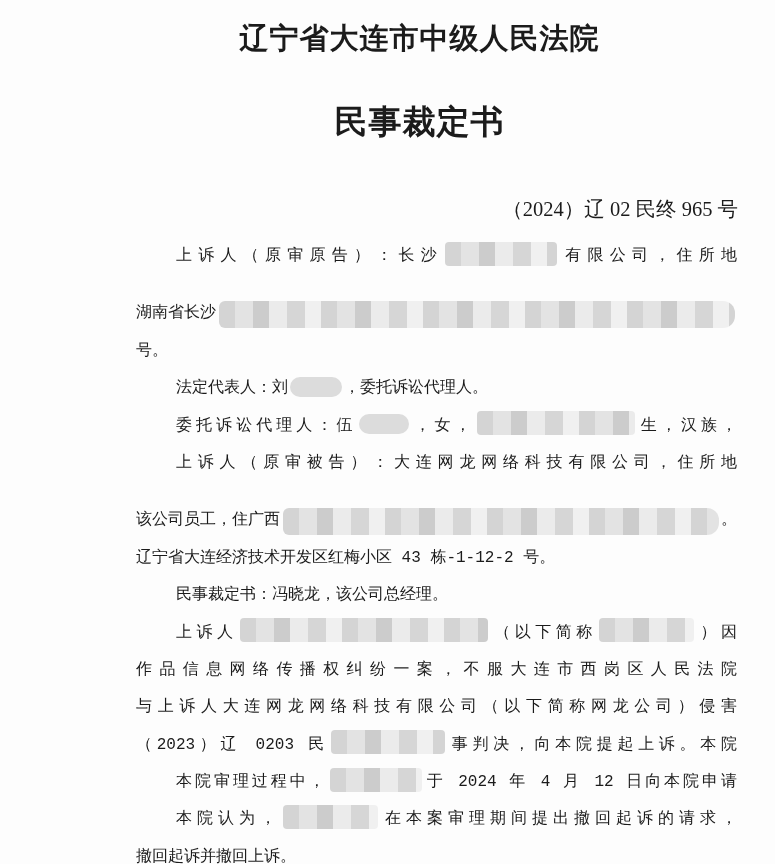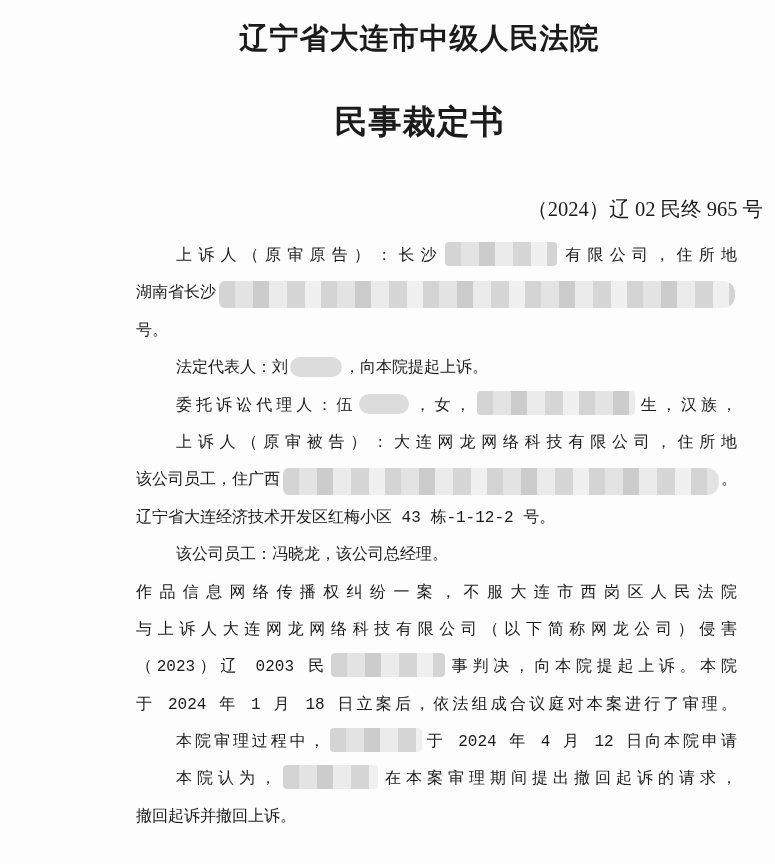--- a/index.html
+++ b/index.html
@@ -23,41 +23,41 @@
   }
   .subtitle {
     margin-top: 42px;
     text-align: center;
     font-size: 33px;
     font-weight: 700;
     letter-spacing: 1px;
     line-height: 44px;
   }
   .case-number {
-    margin: 50px 44px 0 104px;
+    margin: 50px 69px 0 104px;
     text-align: right;
     font-size: 20.5px;
     line-height: 30px;
   }
   .body-text {
     margin: 14px 70px 0 104px;
     width: 601px;
     font-size: 16px;
     font-family: Liberation Mono, monospace;
   }
   .line {
     height: 37.4px;
     line-height: 37.4px;
     overflow: hidden;
     white-space: normal;
   }
   .line.indent { text-indent: 40px; }
   .line.justify { text-align: justify; text-align-last: justify; }
   .line.left { text-align: left; }
-  .line.fill { display: flex; align-items: center; }
+  .line.fill { display: flex; align-items: center; margin-top: 20px; }
   .line.fill .seg { white-space: nowrap; flex: 0 0 auto; }
   .redact {
     display: inline-block;
     vertical-align: middle;
     height: 24px;
     border-radius: 4px;
     margin: 0 2px;
     position: relative;
     top: -2px;
     background: repeating-linear-gradient(90deg,
@@ -89,31 +89,31 @@
   <div class="title">辽宁省大连市中级人民法院</div>
   <div class="subtitle">民事裁定书</div>
   <div class="case-number">（2024）辽 02 民终 965 号</div>
   <div class="body-text" id="body-lines">
       <div class="line justify indent"><span class="seg">上诉人（原审原告）：长沙</span><span class="redact" style="width: 112px;"></span><span class="seg">有限公司，住所地</span></div>
       <div class="line fill">
         <span class="seg">湖南省长沙</span>
         <span class="redact fillwide"></span>
       </div>
       <div class="line left"><span class="seg">号。</span></div>
-      <div class="line left indent"><span class="seg">法定代表人：刘</span><span class="redact pill" style="width: 52px;"></span><span class="seg">，向本院提起上诉。</span></div>
+      <div class="line left indent"><span class="seg">法定代表人：刘</span><span class="redact pill" style="width: 52px;"></span><span class="seg">，委托诉讼代理人。</span></div>
       <div class="line justify indent"><span class="seg">委托诉讼代理人：伍</span><span class="redact pill" style="width: 50px;"></span><span class="seg">，女，</span><span class="redact" style="width: 158px;"></span><span class="seg">生，汉族，</span></div>
       <div class="line justify indent"><span class="seg">上诉人（原审被告）：大连网龙网络科技有限公司，住所地</span></div>
       <div class="line fill">
         <span class="seg">该公司员工，住广西</span>
         <span class="redact fillwide"></span>
         <span class="seg">。</span>
       </div>
       <div class="line left"><span class="seg">辽宁省大连经济技术开发区红梅小区 43 栋-1-12-2 号。</span></div>
-      <div class="line left indent"><span class="seg">该公司员工：冯晓龙，该公司总经理。</span></div>
+      <div class="line left indent"><span class="seg">民事裁定书：冯晓龙，该公司总经理。</span></div>
+      <div class="line justify indent"><span class="seg">上诉人</span><span class="redact" style="width: 248px;"></span><span class="seg">（以下简称</span><span class="redact" style="width: 95px;"></span><span class="seg">）因</span></div>
       <div class="line justify"><span class="seg">作品信息网络传播权纠纷一案，不服大连市西岗区人民法院</span></div>
       <div class="line justify"><span class="seg">与上诉人大连网龙网络科技有限公司（以下简称网龙公司）侵害</span></div>
       <div class="line justify"><span class="seg">（2023）辽 0203 民</span><span class="redact" style="width: 114px;"></span><span class="seg">事判决，向本院提起上诉。本院</span></div>
-      <div class="line justify"><span class="seg">于 2024 年 1 月 18 日立案后，依法组成合议庭对本案进行了审理。</span></div>
       <div class="line justify indent"><span class="seg">本院审理过程中，</span><span class="redact" style="width: 92px;"></span><span class="seg">于 2024 年 4 月 12 日向本院申请</span></div>
       <div class="line justify indent"><span class="seg">本院认为，</span><span class="redact" style="width: 95px;"></span><span class="seg">在本案审理期间提出撤回起诉的请求，</span></div>
       <div class="line left"><span class="seg">撤回起诉并撤回上诉。</span></div>
     </div>
 </div>
 
 </body></html>

